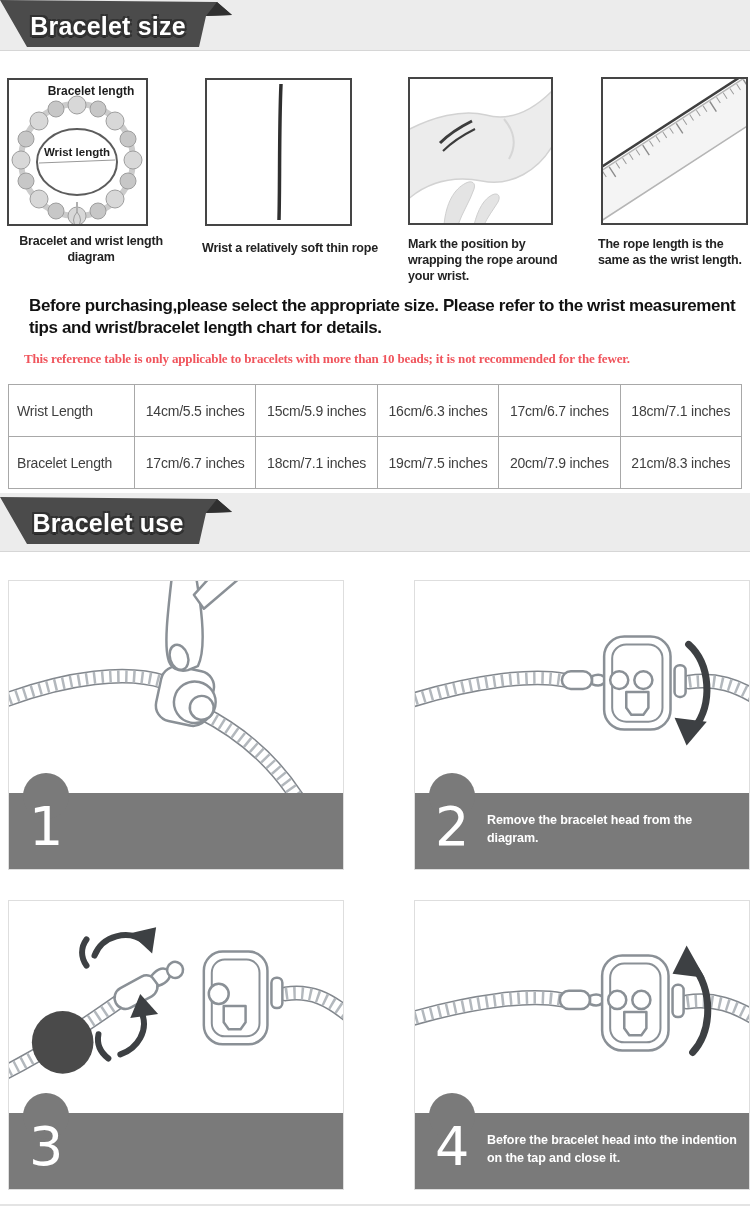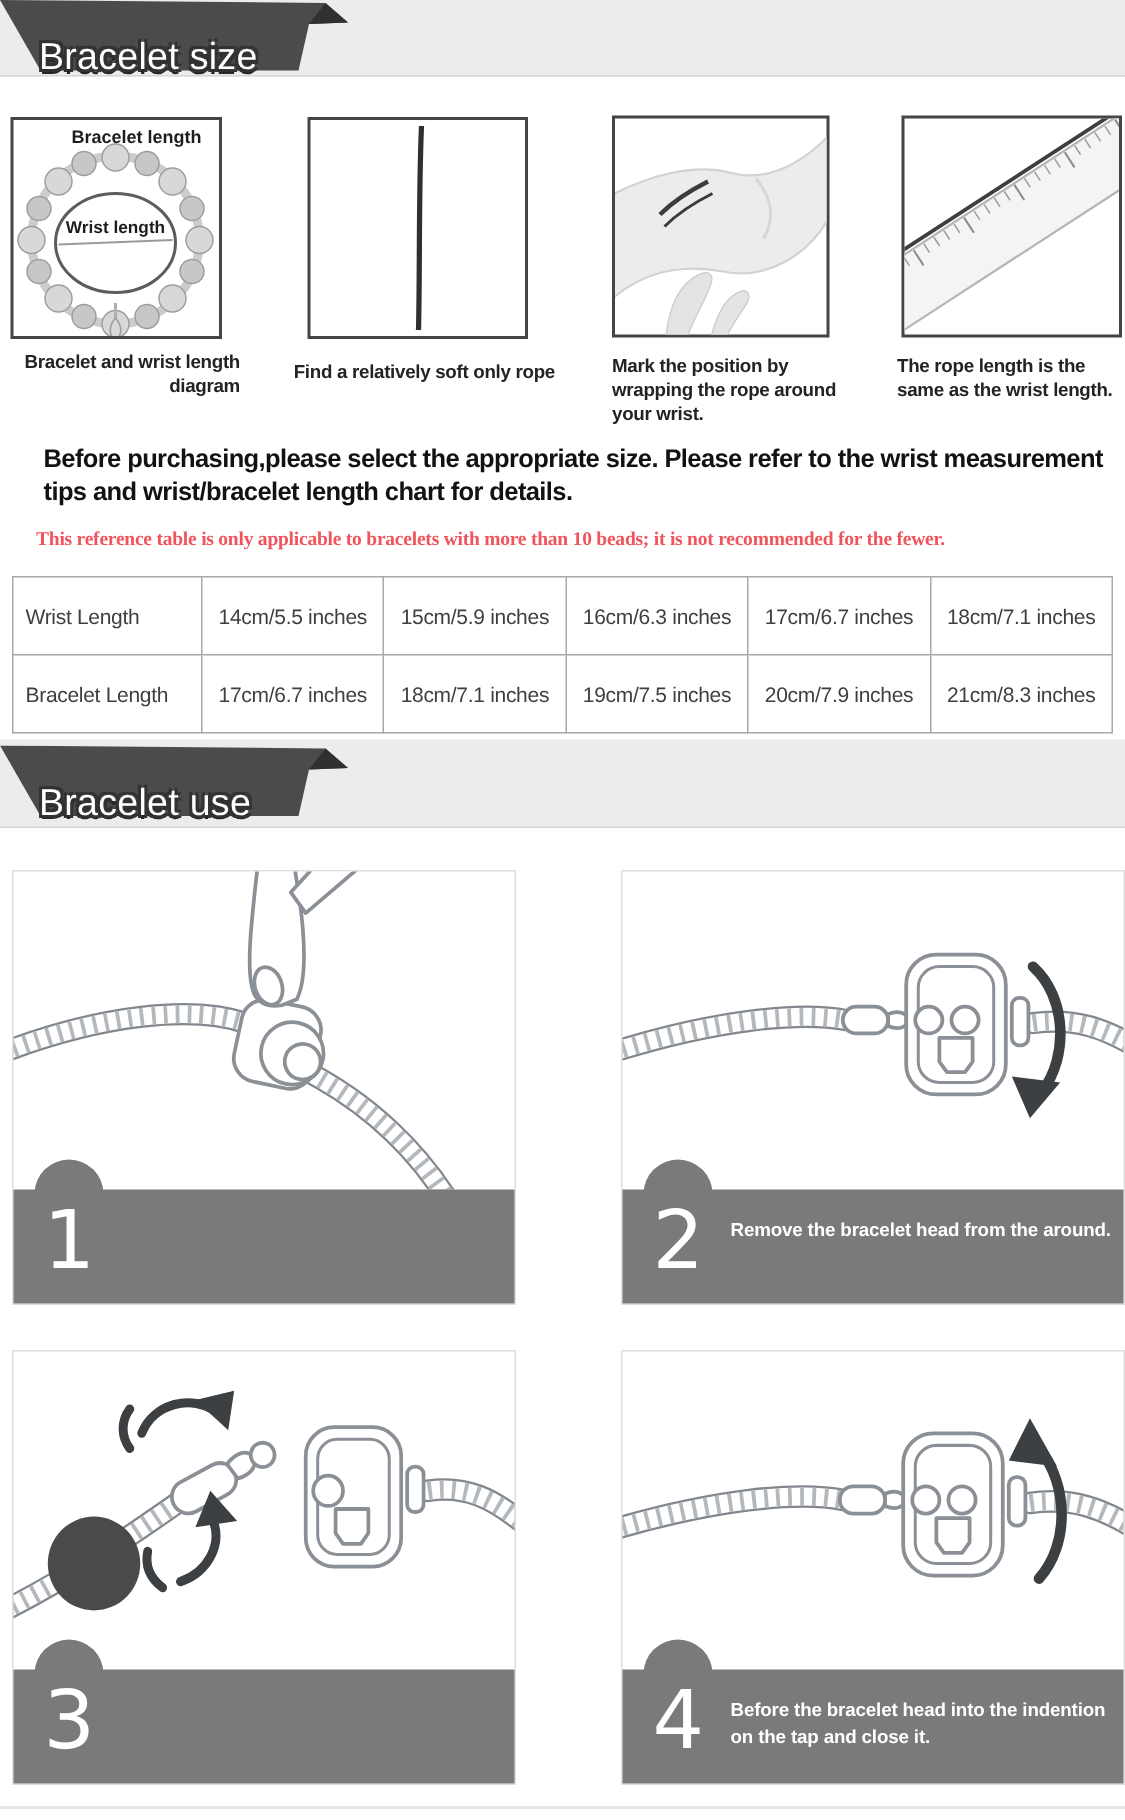--- a/index.html
+++ b/index.html
@@ -5,28 +5,28 @@
   html,body{margin:0;padding:0;background:#fff;}
   #page{position:relative;width:750px;height:1213px;background:#ffffff;overflow:hidden;
         font-family:"Liberation Sans","DejaVu Sans",sans-serif;}
 
   
   .band{position:absolute;left:0;width:750px;background:#ececec;border-bottom:1px solid #d6d6d6;}
   .band1{top:0;height:50px;}
   .band2{top:493px;height:58px;}
   .banner{position:absolute;left:0;width:242px;height:52px;}
   .banner svg{position:absolute;left:0;top:0;}
-  .banner-title{position:absolute;left:26px;top:24px;width:164px;
-    color:#ffffff;font-size:25px;font-weight:400;letter-spacing:0.2px;
+  .banner-title{position:absolute;left:26px;top:12px;width:164px;text-align:center;
+    color:#ffffff;font-size:25px;font-weight:700;letter-spacing:0.2px;
     text-shadow:-2px -2px 0 #323232,2px -2px 0 #323232,-2px 2px 0 #323232,2px 2px 0 #323232,0 3px 0 #262626;}
 
   
   .mbox{position:absolute;background:#fff;border:2px solid #454545;box-sizing:border-box;}
   .mcap{position:absolute;color:#232323;font-size:12.5px;font-weight:700;line-height:1.28;letter-spacing:-0.2px;}
-  .cap-center{text-align:right;}
+  .cap-center{text-align:center;margin-left:11px;}
   .inbox-label{position:absolute;color:#1d1d1d;font-weight:700;}
 
   
   .intro{position:absolute;left:10px;top:295px;width:732px;color:#121212;
     font-size:17px;font-weight:800;line-height:1.27;letter-spacing:-0.4px;margin-left:19px;}
   .warning{position:absolute;left:24px;top:351px;color:#f0545c;font-size:13px;font-weight:700;
     letter-spacing:-0.15px;white-space:nowrap;font-family:Liberation Serif, serif;}
 
   
   .size-table{position:absolute;left:8px;top:384px;width:734px;border-collapse:collapse;table-layout:fixed;}
@@ -101,21 +101,21 @@
     <span class="inbox-label" style="left:28px;top:4px;width:108px;text-align:center;font-size:12px;">Bracelet length</span>
     <span class="inbox-label" style="left:10px;top:66px;width:116px;text-align:center;font-size:11.5px;">Wrist length</span>
   </div>
   <div class="mcap cap-center" style="left:0;top:233px;width:160px;">Bracelet and wrist length diagram</div>
 
   <div class="mbox" style="left:205px;top:78px;width:147px;height:148px;">
     <svg viewBox="0 0 143 144" width="143" height="144">
       <path d="M 74 4 C 72 50 73 100 72 140" fill="none" stroke="#2f2f2f" stroke-width="3.5"></path>
     </svg>
   </div>
-  <div class="mcap cap-center" style="left:188px;top:240px;width:182px;">Find a relatively soft only rope</div>
+  <div class="mcap cap-center" style="left:188px;top:240px;width:182px;">Wrist a relatively soft thin rope</div>
 
   <div class="mbox" style="left:408px;top:77px;width:145px;height:148px;">
     <svg viewBox="0 0 141 144" width="141" height="144">
       <path d="M -4 52 C 22 38 52 30 76 36 C 98 42 120 34 142 12 L 145 62 C 130 92 100 108 72 102 C 40 96 16 104 -4 122 Z" fill="#ececec" stroke="#d2d2d2" stroke-width="1.5"></path>
       <path d="M 94 40 C 104 52 107 66 99 80" fill="none" stroke="#d6d6d6" stroke-width="2"></path>
       <path d="M 30 64 C 40 54 52 47 62 42" fill="none" stroke="#3c3c3c" stroke-width="3"></path>
       <path d="M 33 72 C 43 62 55 55 65 50" fill="none" stroke="#3c3c3c" stroke-width="2"></path>
       <path d="M 34 146 C 36 124 44 110 56 104 C 62 101 66 104 64 110 C 60 122 52 134 48 146 Z" fill="#e4e4e4" stroke="#cfcfcf"></path>
       <path d="M 64 146 C 68 130 74 120 82 116 C 88 113 91 117 88 123 C 83 131 77 139 74 146 Z" fill="#e4e4e4" stroke="#cfcfcf"></path>
     </svg>
@@ -210,21 +210,21 @@
         <circle cx="227" cy="100" r="9" class="lineart"></circle>
         <path class="lineart" d="M 210 112 h 22 v 16 l -5 7 h -12 l -5 -7 Z"></path>
         <rect x="258" y="85" width="11" height="32" rx="5" class="lineart"></rect>
         <path class="arrow-stroke" d="M 272 64 C 294 84 296 124 278 148"></path>
         <polygon class="arrow-head" points="290,142 258,138 270,166"></polygon>
       </svg>
     </div>
     <div class="caption-bar">
       <div class="bump"></div>
       <span class="step-num">2</span>
-      <span class="step-text v2">Remove the bracelet head from the around.</span>
+      <span class="step-text v2">Remove the bracelet head from the diagram.</span>
     </div>
   </div>
 
   <div class="panel p3">
     <div class="illus">
       <svg viewBox="0 0 336 210" preserveAspectRatio="none">
         <path class="rope-base" d="M -8 172 C 40 148 78 122 110 100"></path>
         <path class="rope-fill" d="M -8 172 C 40 148 78 122 110 100"></path>
         <path class="rope-hatch" d="M -8 172 C 40 148 78 122 110 100"></path>
         <path class="rope-base" d="M 278 92 C 304 88 322 98 340 112"></path>

